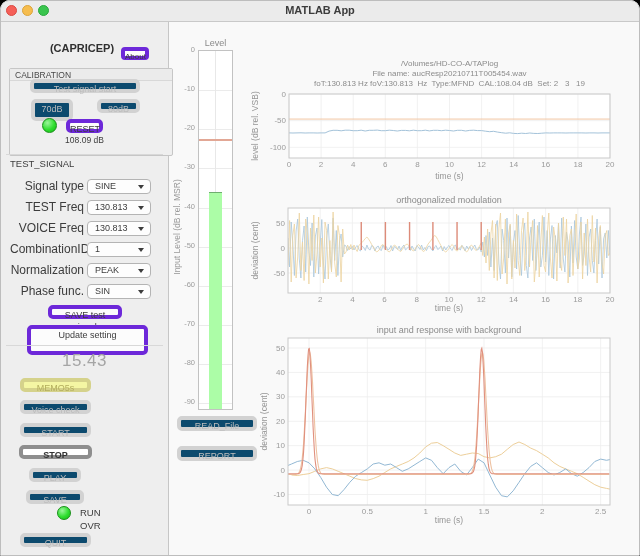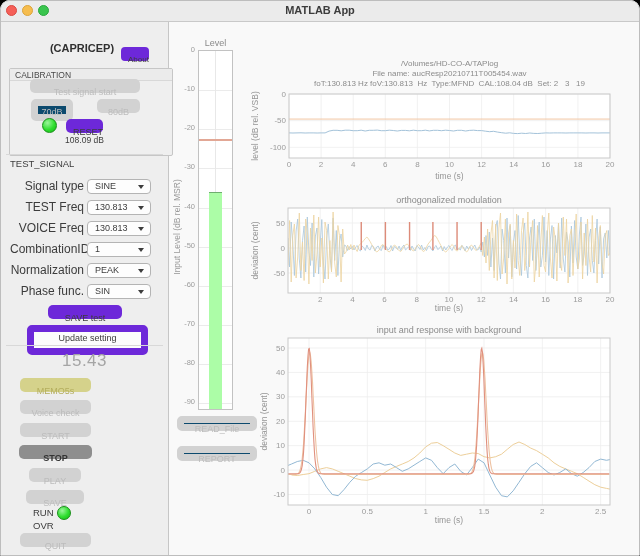--- a/index.html
+++ b/index.html
@@ -5,34 +5,34 @@
   html,body{margin:0;padding:0;background:#000;}
   *{box-sizing:border-box;font-family:"Liberation Sans",sans-serif;}
   #window{position:relative;width:640px;height:556px;background:#f9f9f9;border-radius:10px 10px 2px 2px;overflow:hidden;}
   #window::after{content:"";position:absolute;inset:0;border:1px solid #bdbdbd;border-radius:9px 9px 0 0;pointer-events:none;z-index:50;}
   .titlebar{position:absolute;left:0;right:0;top:0;height:22px;background:#ebebeb;border-bottom:1px solid #c9c9c9;border-radius:9px 9px 0 0;}
   .light{position:absolute;top:5px;width:11px;height:11px;border-radius:50%;}
   .title{position:absolute;left:0;right:0;top:4px;text-align:center;font-size:11px;font-weight:bold;color:#3c3c3c;}
   .leftpanel{position:absolute;left:0;top:22px;width:169px;bottom:0;background:#eeeeee;border-right:1px solid #c6c6c6;}
   .abs{position:absolute;}
   .ptitle{font-weight:bold;font-size:11px;color:#303030;text-align:center;white-space:nowrap;}
-  .btn{position:absolute;border:7px solid #6d28d9;background:#fcfcfc;border-radius:5px;font-size:9px;color:#3c3c3c;text-align:center;line-height:12px;}
+  .btn{position:absolute;border:4px solid #6d28d9;background:#fcfcfc;border-radius:5px;font-size:9px;color:#3c3c3c;text-align:center;line-height:12px;}
   .btn.dis{border-color:#d2d2d2;background:#0c4a6e;color:#bcbcbc;}
   .btn.memo{border-color:#d5d28b;background:#f4f6a3;color:#b4ae5e;}
   .btn.small{border-radius:4px;}
   .grp{position:absolute;border:1px solid #c6c6c6;border-radius:2px;background:#efefef;}
   .grp .gtitle{position:absolute;left:0;right:0;top:0;height:12px;font-size:8.5px;color:#484848;padding:1px 0 0 5px;border-bottom:1px solid #d8d8d8;background:#ebebeb;}
   .sep{position:absolute;left:6px;width:157px;height:1px;background:#d8d8d8;}
   .seclabel{position:absolute;font-size:9.5px;color:#3c3c3c;}
   .rowlabel{position:absolute;font-size:12px;color:#3c3c3c;text-align:right;line-height:15px;}
   .dd{position:absolute;height:15px;border:1px solid #b4b4b4;border-radius:4px;background:#fdfdfd;font-size:9px;color:#3c3c3c;line-height:13px;padding-left:7px;}
   .dd .arr{position:absolute;right:6px;top:5px;width:0;height:0;border-left:3.5px solid transparent;border-right:3.5px solid transparent;border-top:4.5px solid #3c3c3c;}
   .led{position:absolute;border-radius:50%;background:radial-gradient(circle at 35% 30%, #9bf59b 0%, #2ede2e 55%, #17b517 100%);border:1px solid #169016;}
   .timer{position:absolute;font-size:17px;color:#a5a5a5;text-align:center;letter-spacing:0.5px;}
-  .runlbl{position:absolute;font-size:9.5px;color:#3b3b3b;}
+  .runlbl{position:absolute;font-size:9.5px;color:#3b3b3b;margin-left:47px;}
   .meterlbl{position:absolute;font-size:7.5px;color:#9c9c9c;text-align:right;}
   .mtitle{position:absolute;font-size:9px;color:#8a8a8a;text-align:center;}
   .rot{position:absolute;font-size:8.5px;color:#9a9a9a;white-space:nowrap;transform:rotate(-90deg);transform-origin:center;}
 </style>
 </head>
 <body>
 
 <div id="window">
   <div class="titlebar">
     <span class="light" style="left:6px;background:#f55f58;border:0.5px solid #d94a43;"></span>

